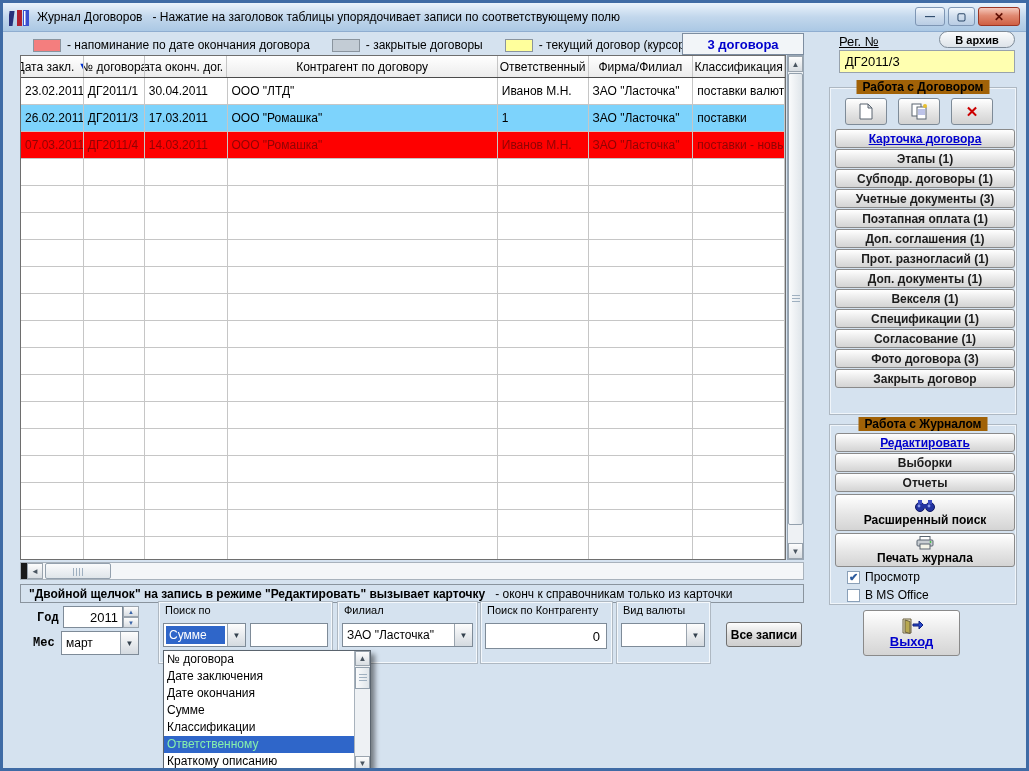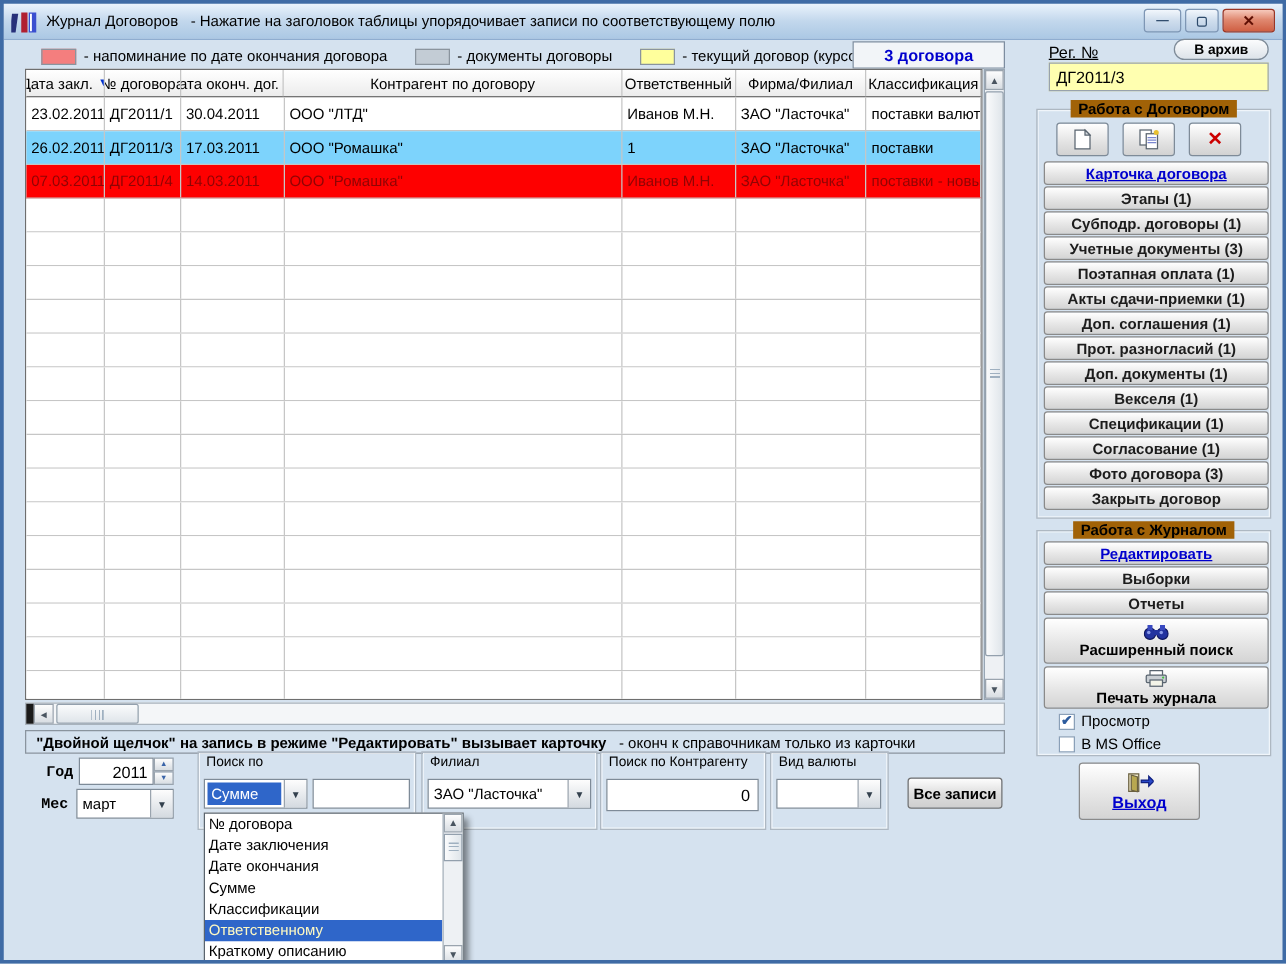--- a/index.html
+++ b/index.html
@@ -111,21 +111,21 @@
     background:linear-gradient(#fdfdfd,#dcdcdc 55%,#cfcfcf); border:1px solid #707070; border-radius:3px;
     font-weight:bold; font-size:12px; display:flex; align-items:center; justify-content:center;
   }
   
   .listbox{
     position:absolute; left:160px; top:647px; width:208px; height:122px; z-index:20;
     background:#fff; border:1px solid #5a646e; box-shadow:4px 4px 5px rgba(0,0,0,.45);
   }
   .listbox .opts{ position:absolute; left:0; top:0; right:16px; bottom:0; overflow:hidden; }
   .opt{ height:17px; padding:1px 3px 0 3px; white-space:nowrap; overflow:hidden; font-size:12px; }
-  .opt.sel{ background:#2f66c9; color:#fef9c3; }
+  .opt.sel{ background:#2f66c9; color:#86efac; }
   .lscroll{ position:absolute; right:0; top:0; width:16px; bottom:0; background:#eef1f4; border-left:1px solid #a8b2bc; }
   .lscroll .sbtn{ position:absolute; left:0; width:15px; height:15px; }
   .lthumb{ position:absolute; left:0; top:16px; width:15px; height:22px; background:linear-gradient(90deg,#fafbfc,#dfe5ea); border:1px solid #93a0ad; }
   
   .reg-label{ position:absolute; left:836px; top:31px; font-size:13px; text-decoration:underline; }
   .archive-btn{
     position:absolute; left:936px; top:28px; width:76px; height:17px; border-radius:9px;
     border:1px solid #7e8b98; background:linear-gradient(#fbfcfd,#dde3e9);
     font-weight:bold; font-size:11px; display:flex; align-items:center; justify-content:center;
   }
@@ -187,21 +187,21 @@
       <div class="wbtn min">—</div>
       <div class="wbtn max">▢</div>
       <div class="wbtn close">✕</div>
     </div>
   </div>
 
   <div class="legend">
     <span class="swatch" style="background: rgb(244, 126, 126);"></span>
     <span class="legend-label">- напоминание по дате окончания договора</span>
     <span class="swatch" style="background: rgb(195, 204, 213);"></span>
-    <span class="legend-label">- документы договоры</span>
+    <span class="legend-label">- закрытые договоры</span>
     <span class="swatch" style="background: rgb(255, 255, 156);"></span>
     <span class="legend-label">- текущий договор (курсор)</span>
   </div>
   <div class="counter-box">3 договора</div>
 
   <div class="grid">
     <div class="thead">
         <div class="hcell" style="width: 63px;">
           <div style="display: inline;">Дата закл.</div>
           <div class="sort-arrow">▼</div>
@@ -501,21 +501,20 @@
     <div class="iconbtn">
       <span class="x-glyph">✕</span>
     </div>
   </div>
   <div class="sbtnstack" style="top:126px;">
       <div class="pbtn link">Карточка договора</div>
       <div class="pbtn">Этапы (1)</div>
       <div class="pbtn">Субподр. договоры (1)</div>
       <div class="pbtn">Учетные документы (3)</div>
       <div class="pbtn">Поэтапная оплата (1)</div>
-      <div class="pbtn">Акты сдачи-приемки (1)</div>
       <div class="pbtn">Доп. соглашения (1)</div>
       <div class="pbtn">Прот. разногласий (1)</div>
       <div class="pbtn">Доп. документы (1)</div>
       <div class="pbtn">Векселя (1)</div>
       <div class="pbtn">Спецификации (1)</div>
       <div class="pbtn">Согласование (1)</div>
       <div class="pbtn">Фото договора (3)</div>
       <div class="pbtn">Закрыть договор</div>
     </div>
 

